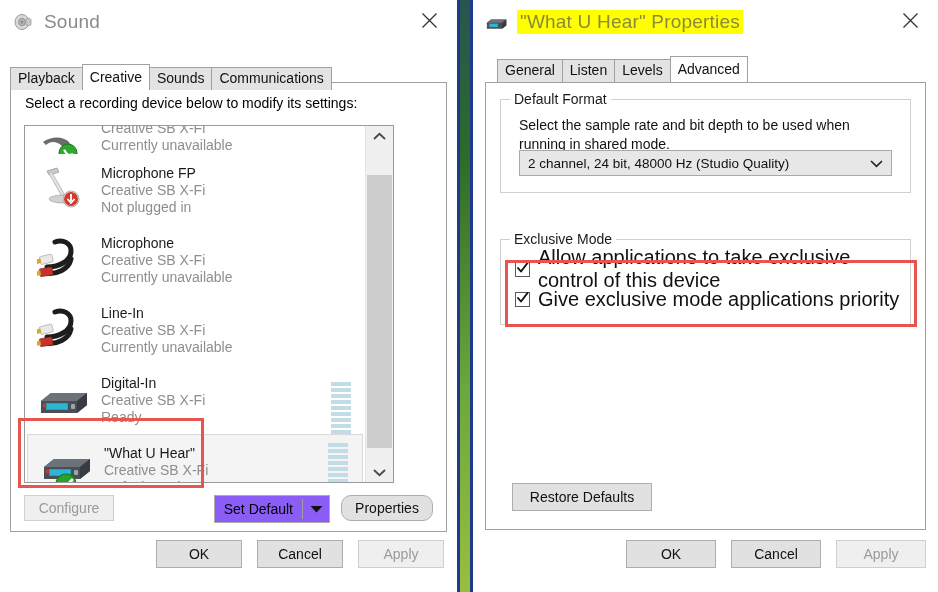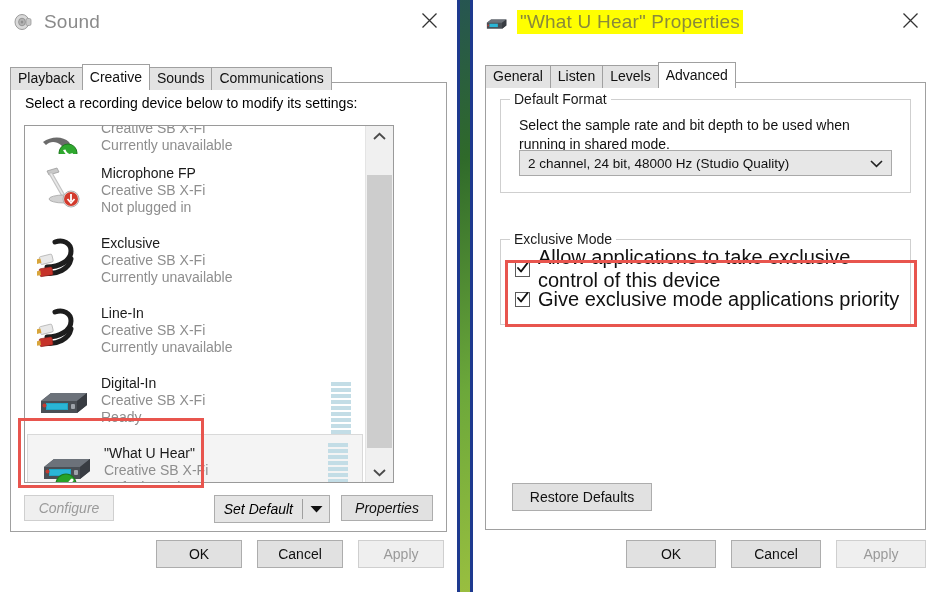--- a/index.html
+++ b/index.html
@@ -189,32 +189,31 @@
     display: inline-flex; align-items: center; justify-content: center;
     cursor: default;
     font-family: "Liberation Sans", sans-serif;
   }
   .btn.disabled { color: #9a9a9a; background: #efefef; border-color: #cfcfcf; }
 
   .row-buttons {
     position: absolute;
     left: 13px; right: 13px; top: 412px;
     height: 28px;
-    font-style: italic;
   }
   #configure-button { position: absolute; left: 0; width: 90px; }
   .split {
     position: absolute; right: 103px;
     display: flex; align-items: stretch;
-    border: 1px solid #adadad; background: #e5e5e5; height: 26px;
+    border: 1px solid #adadad; background: #8b5cf6; height: 26px;
   }
   .split .main { padding: 0 9px; display:flex; align-items:center; font-size:14px; cursor: default;}
   .split .sep  { width: 1px; background: #9f9f9f; margin: 3px 0; }
   .split .drop { width: 26px; display:flex; align-items:center; justify-content:center; cursor: default;}
-  #properties-button { position: absolute; right: 0; width: 92px; }
+  #properties-button { position: absolute; right: 0; width: 92px; border-radius: 10px; }
 
   .footer {
     position: absolute;
     left: 0; right: 13px; bottom: 24px;
     display: flex; justify-content: flex-end; gap: 15px;
   }
   .footer .btn { width: 86px; height: 28px; padding: 0; }
 
   
   #props-panel { top: 82px; height: 448px; left: 12px; right: 12px;}
@@ -373,21 +372,21 @@
                 <rect x="0" y="0" width="13" height="8" rx="1.5" fill="#e8e8e8" stroke="#9e9e9e" stroke-width="0.6"></rect>
                 <rect x="-7" y="1.8" width="8" height="4.4" fill="#d8a53a"></rect>
               </g>
               <g transform="translate(2,36) rotate(-10)">
                 <rect x="0" y="0" width="13" height="8" rx="1.5" fill="#c6332a" stroke="#8c2019" stroke-width="0.6"></rect>
                 <rect x="-7" y="1.8" width="8" height="4.4" fill="#d8a53a"></rect>
               </g>
             </svg>
           </div>
           <div class="dev-text">
-            <div class="dev-name">Exclusive</div>
+            <div class="dev-name">Microphone</div>
             <div class="dev-sub">Creative SB X-Fi</div>
             <div class="dev-sub">Currently unavailable</div>
           </div>
         </div>
 
         <div class="devrow">
           <div class="dev-icon">
             <svg width="56" height="52" viewBox="0 0 56 52">
               <path d="M10 34 C22 34, 34 28, 34 18 C34 10, 26 6, 18 9" stroke="#1d1d1d" stroke-width="5" fill="none" stroke-linecap="round"></path>
               <path d="M8 40 C20 42, 32 36, 34 26" stroke="#1d1d1d" stroke-width="5" fill="none" stroke-linecap="round"></path>
@@ -520,21 +519,21 @@
       <circle cx="2.8" cy="14" r="1.1" fill="#c23b30"></circle>
     </svg>
     <span class="title-text highlight">"What U Hear" Properties</span>
     <div class="close-btn">
       <svg width="17" height="17" viewBox="0 0 17 17">
         <path d="M1.5 1.5 L15.5 15.5 M15.5 1.5 L1.5 15.5" stroke="#333" stroke-width="1.3" fill="none"></path>
       </svg>
     </div>
   </div>
 
-  <div class="tabstrip" style="margin-top:20px; padding-left:12px">
+  <div class="tabstrip" style="margin-top:14px; padding-left:24px">
     <div class="tab">General</div>
     <div class="tab">Listen</div>
     <div class="tab">Levels</div>
     <div class="tab active">Advanced</div>
   </div>
 
   <div class="tabpanel" id="props-panel">
 
     <div class="group" id="default-format-group">
       <div class="legend">Default Format</div>

